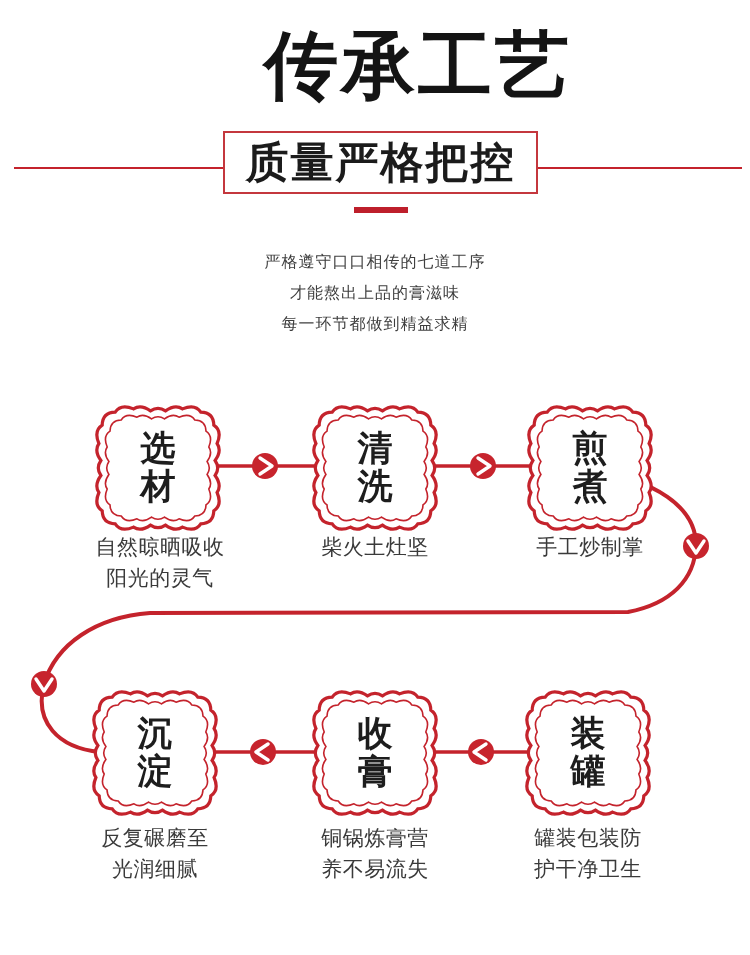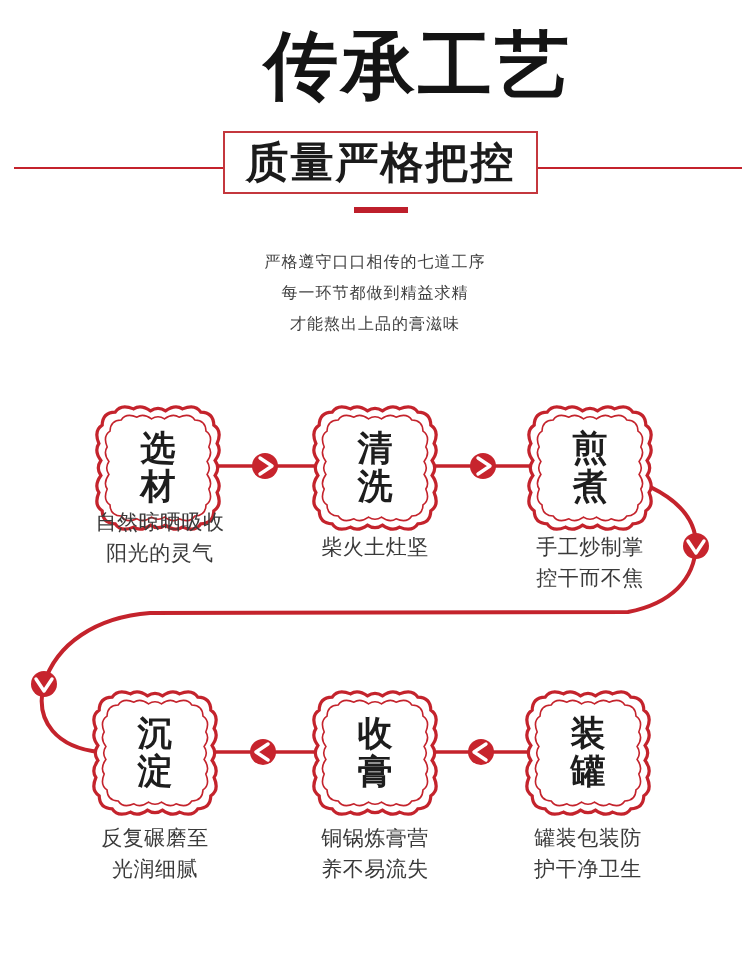--- a/index.html
+++ b/index.html
@@ -59,22 +59,22 @@
 
   <div class="side-line left"></div>
   <div class="side-line right"></div>
   <div class="subtitle-box">
     <div class="subtitle-text">质量严格把控</div>
   </div>
   <div class="red-dash"></div>
 
   <div class="intro">
     <div>严格遵守口口相传的七道工序</div>
+    <div>才能熬出上品的膏滋味</div>
     <div>每一环节都做到精益求精</div>
-    <div>才能熬出上品的膏滋味</div>
   </div>
 
   <svg class="flow-svg" viewBox="0 0 750 955">
 
     <line x1="160" y1="466" x2="375" y2="466" stroke="#c4232c" stroke-width="3.5"></line>
     <line x1="375" y1="466" x2="590" y2="466" stroke="#c4232c" stroke-width="3.5"></line>
 
     <path d="M590 472 C 655 478, 696 508, 696 545 C 695 580, 670 604, 628 612 L 150 613 C 96 617, 56 644, 44 684 C 34 722, 58 748, 100 752 L 155 753" fill="none" stroke="#c4232c" stroke-width="4"></path>
 
     <line x1="155" y1="752" x2="375" y2="752" stroke="#c4232c" stroke-width="3.5"></line>
@@ -155,30 +155,29 @@
   <div class="badge" style="left:513px;top:678px">
     <svg viewBox="0 0 150 150">
       <path class="scallop-outer" d="M82.5 17.9 Q92.2 10.9 99.5 15.9 Q112.2 10.5 117.8 19.2 Q130.5 19.5 130.8 32.2 Q139.5 37.8 134.1 50.5 Q139.1 57.8 132.1 67.5 Q137.3 75.0 132.1 82.5 Q139.1 92.2 134.1 99.5 Q139.5 112.2 130.8 117.8 Q130.5 130.5 117.8 130.8 Q112.2 139.5 99.5 134.1 Q92.2 139.1 82.5 132.1 Q75.0 137.3 67.5 132.1 Q57.8 139.1 50.5 134.1 Q37.8 139.5 32.2 130.8 Q19.5 130.5 19.2 117.8 Q10.5 112.2 15.9 99.5 Q10.9 92.2 17.9 82.5 Q12.7 75.0 17.9 67.5 Q10.9 57.8 15.9 50.5 Q10.5 37.8 19.2 32.2 Q19.5 19.5 32.2 19.2 Q37.8 10.5 50.5 15.9 Q57.8 10.9 67.5 17.9 Q75.0 12.7 82.5 17.9 Z"></path>
         <path class="scallop-inner" d="M81.5 25.9 Q89.8 19.9 96.0 24.2 Q107.0 19.6 111.8 27.0 Q122.7 27.3 123.0 38.2 Q130.4 43.0 125.8 54.0 Q130.1 60.2 124.1 68.5 Q128.5 75.0 124.1 81.5 Q130.1 89.8 125.8 96.0 Q130.4 107.0 123.0 111.8 Q122.7 122.7 111.8 123.0 Q107.0 130.4 96.0 125.8 Q89.8 130.1 81.5 124.1 Q75.0 128.5 68.5 124.1 Q60.2 130.1 54.0 125.8 Q43.0 130.4 38.2 123.0 Q27.3 122.7 27.0 111.8 Q19.6 107.0 24.2 96.0 Q19.9 89.8 25.9 81.5 Q21.5 75.0 25.9 68.5 Q19.9 60.2 24.2 54.0 Q19.6 43.0 27.0 38.2 Q27.3 27.3 38.2 27.0 Q43.0 19.6 54.0 24.2 Q60.2 19.9 68.5 25.9 Q75.0 21.5 81.5 25.9 Z"></path>
     </svg>
     <div class="badge-label-wrap">
         <span class="badge-chars">装罐</span>
       </div>
   </div>
 
-  <div class="caption" style="left:60px;top:506px">
+  <div class="caption" style="left:60px;top:531px">
     <div>自然晾晒吸收</div>
     <div>阳光的灵气</div>
   </div>
   <div class="caption" style="left:275px;top:531px">
     <div>柴火土灶坚</div>
   </div>
   <div class="caption" style="left:490px;top:531px">
     <div>手工炒制掌</div>
-    <div>控干而不焦</div>
   </div>
 
   <div class="caption" style="left:55px;top:822px">
     <div>反复碾磨至</div>
     <div>光润细腻</div>
   </div>
   <div class="caption" style="left:275px;top:822px">
     <div>铜锅炼膏营</div>
     <div>养不易流失</div>
   </div>

